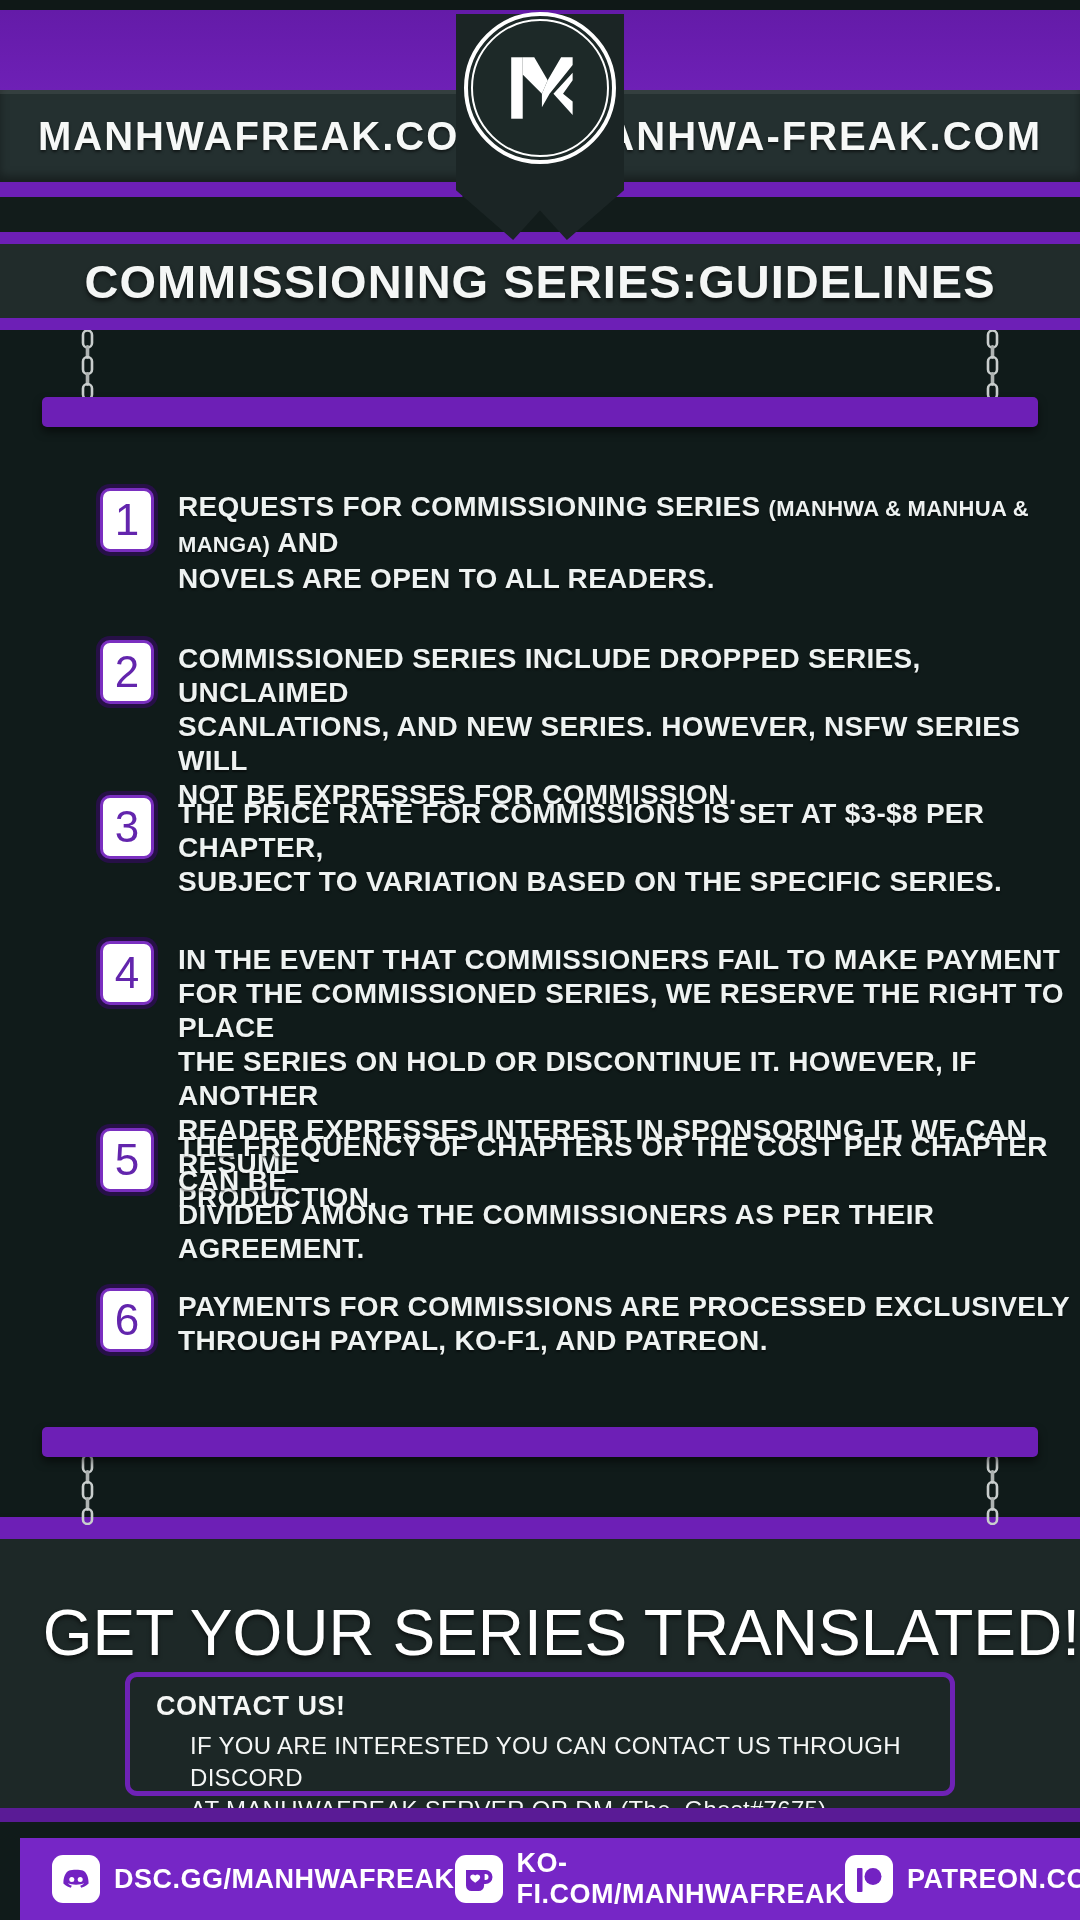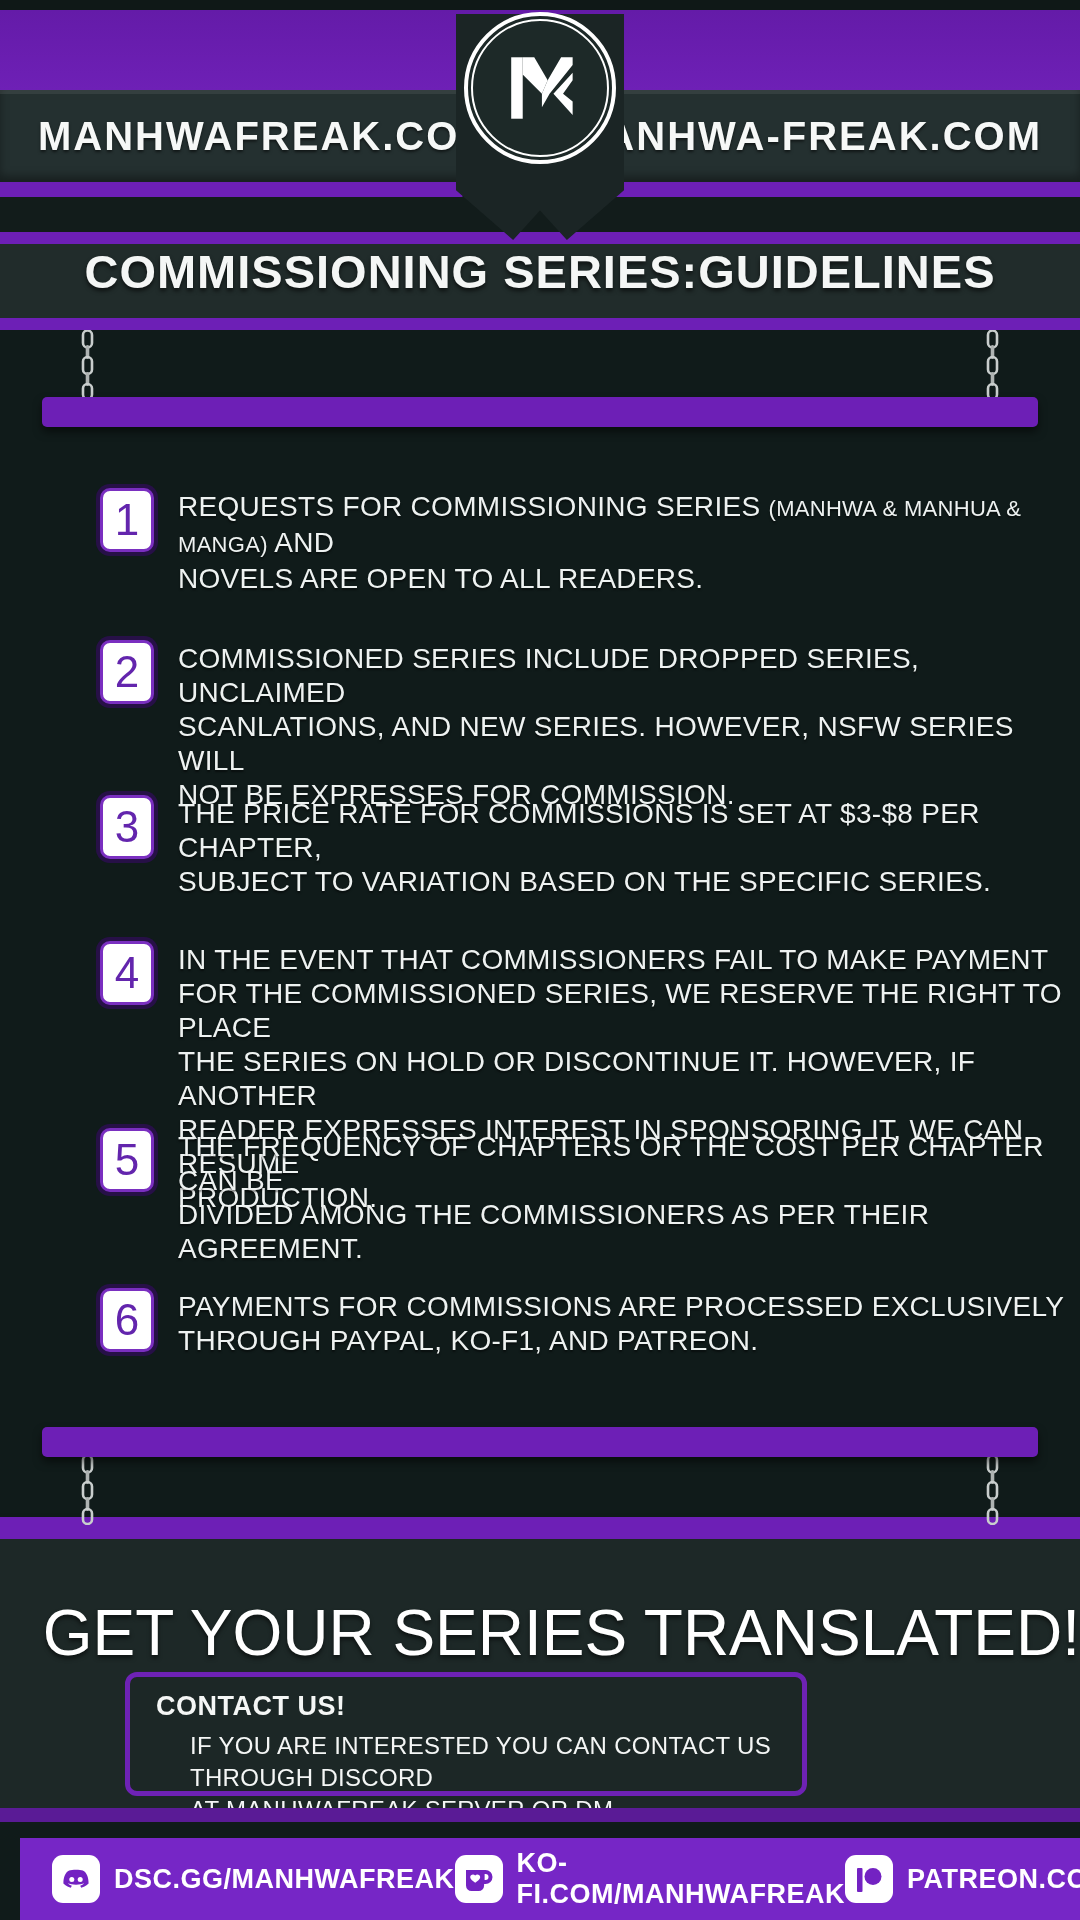--- a/index.html
+++ b/index.html
@@ -27,47 +27,47 @@
   .logo-circle{position:absolute;left:464px;top:12px;width:152px;height:152px;border-radius:50%;
                background:#1d2928;border:4px solid #ffffff;box-sizing:border-box;z-index:3;
                display:flex;align-items:center;justify-content:center;}
   .logo-circle::after{content:"";position:absolute;inset:3px;border:2.5px solid #ffffff;border-radius:50%;}
 
   
   .purple-line{position:absolute;left:0;width:100%;background:#6d1fb6;}
   .line-a{top:232px;height:12px;}
   .line-b{top:318px;height:12px;}
   .title-band{position:absolute;left:0;top:244px;width:100%;height:74px;background:#212c2b;
-              display:flex;justify-content:center;}
+              display:flex;align-items:center;justify-content:center;}
   .title{font-size:47px;font-weight:700;letter-spacing:1px;text-shadow:0 3px 4px rgba(0,0,0,.6);}
 
   
   .chain{position:absolute;width:17px;height:70px;z-index:1;}
   .hang-bar{position:absolute;left:42px;width:996px;height:30px;background:#6d1fb6;
             border-radius:5px;box-shadow:0 5px 8px rgba(0,0,0,.5);z-index:2;}
   .bar-top{top:397px;}
   .bar-bottom{top:1427px;}
   .line-c{top:1517px;height:22px;box-shadow:0 3px 5px rgba(0,0,0,.5);}
 
   
   .gitem{position:absolute;left:100px;display:flex;gap:24px;align-items:flex-start;}
   .badge{flex:0 0 auto;width:54px;height:64px;background:#ffffff;border:3px solid #7a2fc0;
          border-radius:10px;box-sizing:border-box;box-shadow:0 0 0 4px rgba(44,14,80,.85);
          display:flex;align-items:center;justify-content:center;}
   .badge span{font-size:44px;color:#6325ad;line-height:1;}
-  .gtext{font-size:28px;font-weight:400;line-height:34px;letter-spacing:.3px;color:#eef2f1;
+  .gtext{font-size:28px;font-weight:700;line-height:34px;letter-spacing:.3px;color:#eef2f1;
          white-space:pre-line;text-shadow:0 2px 2px rgba(0,0,0,.5);padding-top:2px;}
   .gtext .small{font-size:22px;}
 
   
   .bottom-section{position:absolute;left:0;top:1539px;width:100%;height:269px;background:#1d2827;}
   .cta-heading{position:absolute;left:0;top:1596px;width:100%;text-align:right;
                font-size:64px;font-weight:400;letter-spacing:0;color:#ffffff;
                text-shadow:0 3px 4px rgba(0,0,0,.55);}
-  .contact-box{position:absolute;left:125px;top:1672px;width:682px;height:124px;
+  .contact-box{position:absolute;left:125px;top:1672px;width:830px;height:124px;
                border:5px solid #6e22b5;border-radius:12px;box-sizing:border-box;
                background:#1c2726;padding:14px 20px 0 26px;}
   .contact-title{font-size:27px;font-weight:700;letter-spacing:.5px;}
   .contact-lines{margin-top:8px;padding-left:34px;font-size:24px;font-weight:400;
                  line-height:32px;letter-spacing:.3px;white-space:pre-line;}
   .line-d{top:1808px;height:14px;background:#5a1b96;}
   .pre-footer-gap{position:absolute;left:0;top:1822px;width:100%;height:16px;background:#101b1a;}
 
   
   .footer{position:absolute;left:0;top:1838px;width:100%;height:82px;background:#7626c6;

